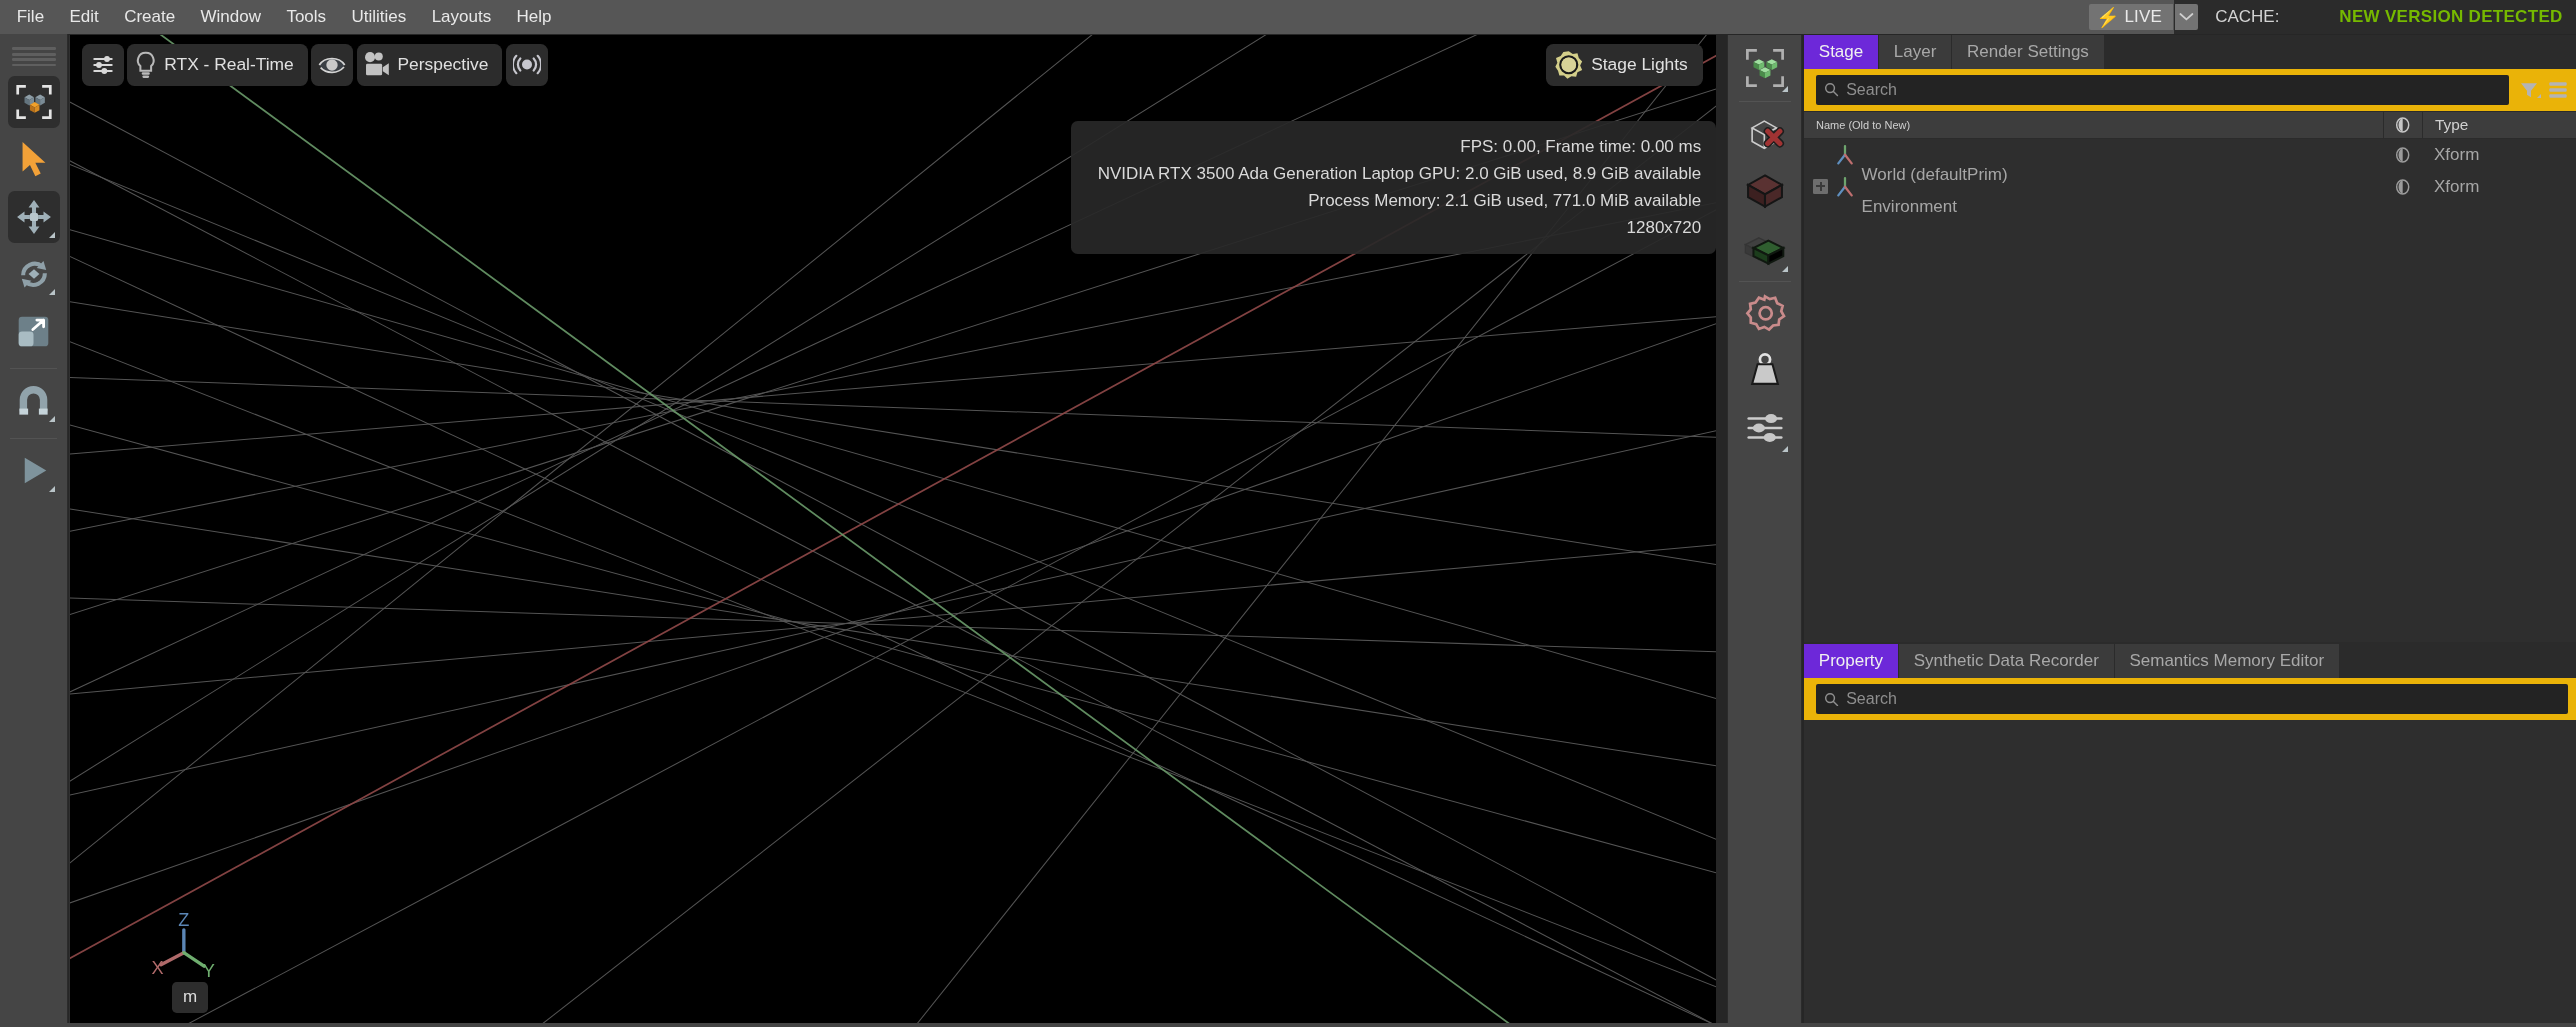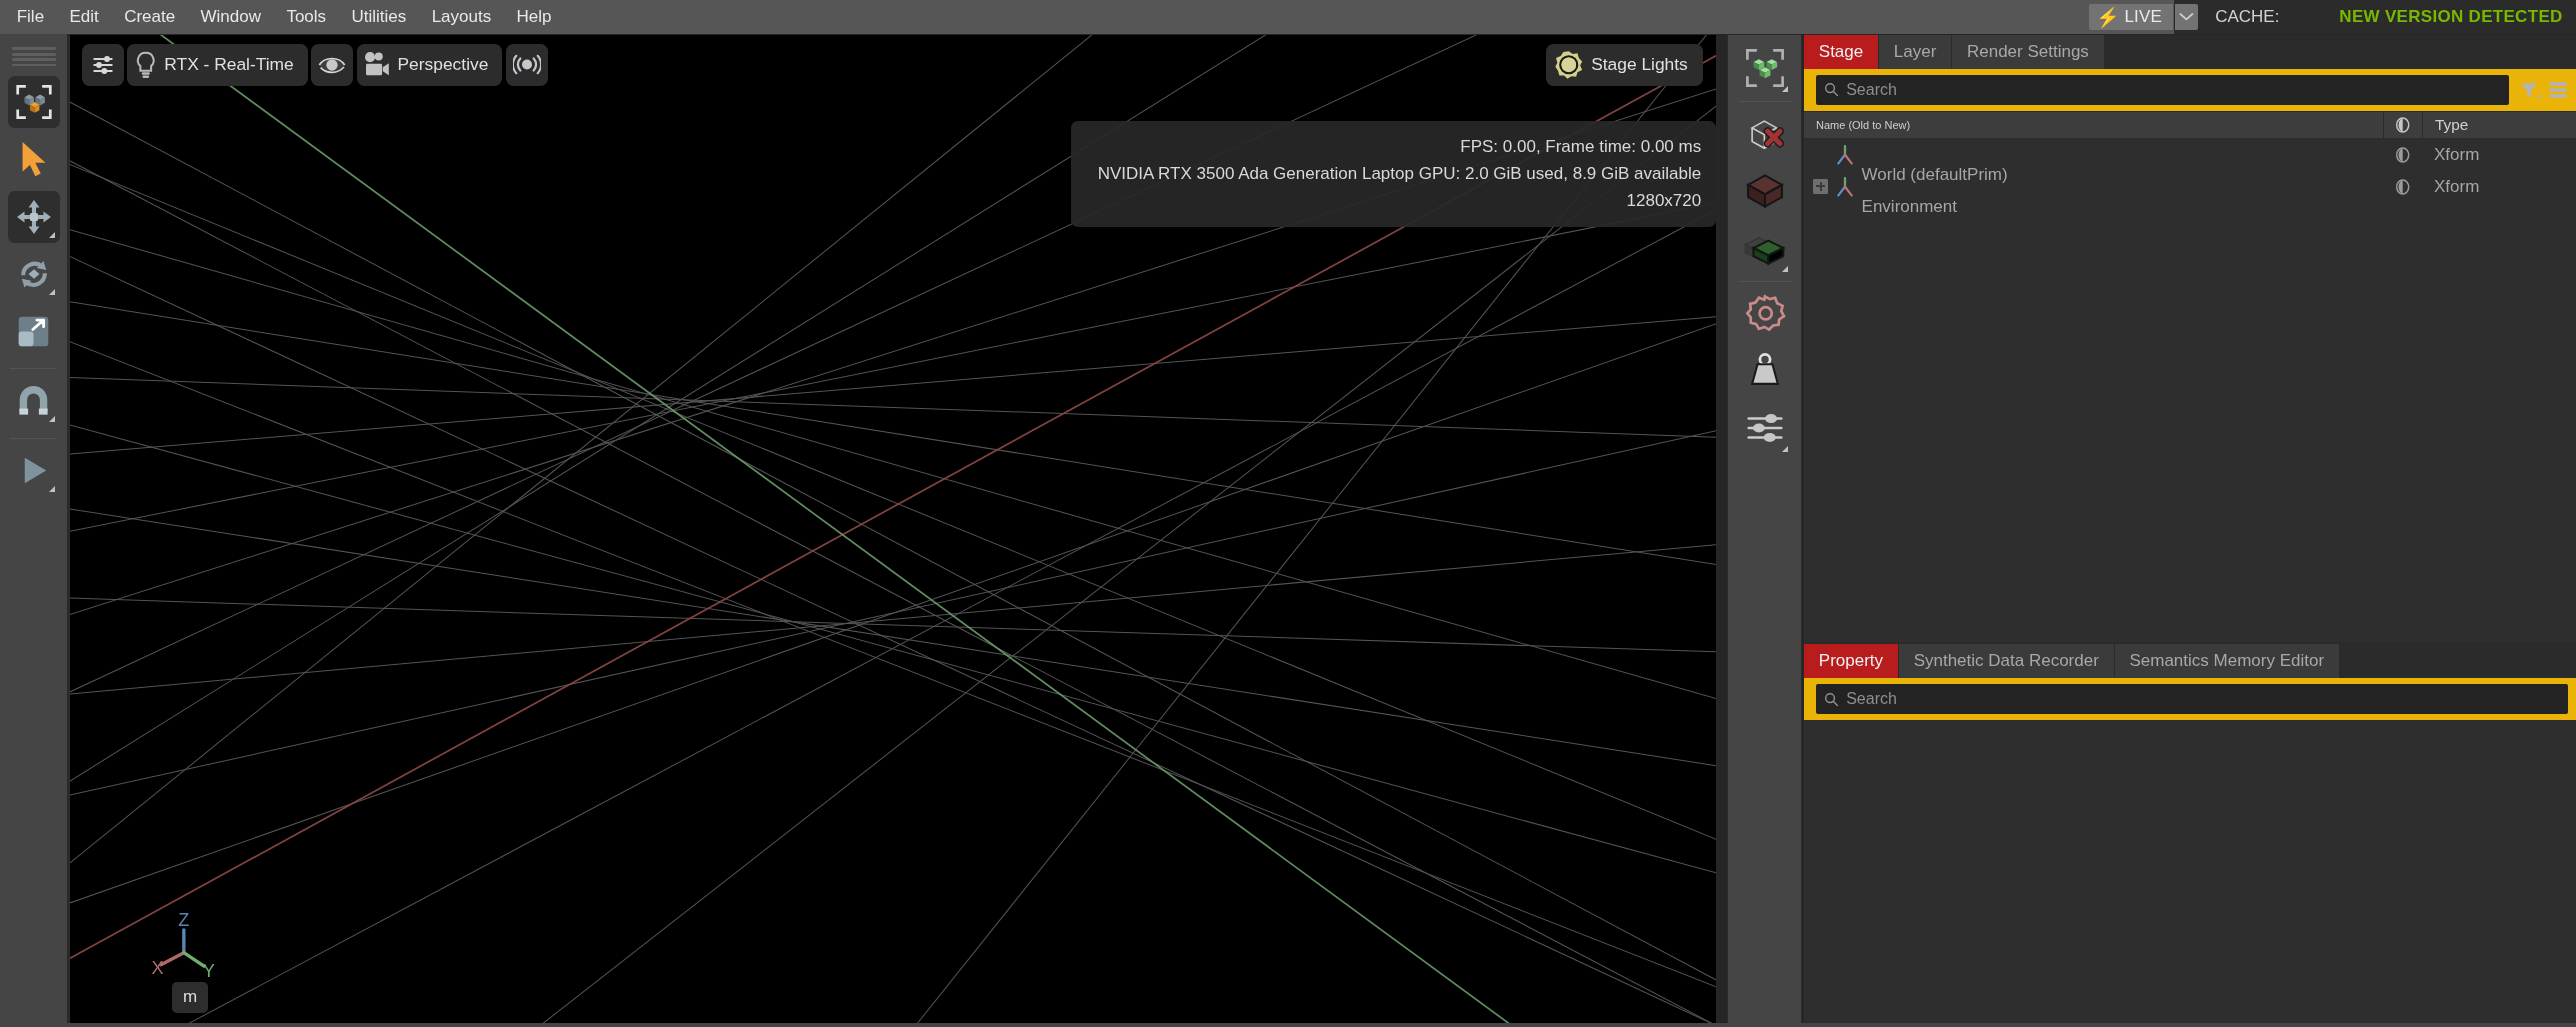--- a/index.html
+++ b/index.html
@@ -125,21 +125,21 @@
   .right-panel {
     position: absolute; left: 1804px; top: 35px; width: 772px; height: 993px;
     background: #333333;
   }
   .tabstrip { display: flex; height: 34px; background: #2b2b2b; align-items: flex-end; }
   .tab {
     height: 34px; padding: 0 14.8px; display: flex; align-items: center;
     color: #a8a8a8; font-size: 17px; background: #3b3b3b; white-space: nowrap;
     border-right: 1.3px solid #2b2b2b;
   }
-  .tab.active { background: #b91c1c; color: #f0f0f0; }
+  .tab.active { background: #6d28d9; color: #f0f0f0; }
   .tab-filler { flex: 1; background: #2b2b2b; height: 34px; }
 
   .search-row { display: flex; align-items: center; padding: 6px 8px 6px 12px; gap: 9.4px; background: #eab308; }
   .search-box {
     flex: 1; height: 29.5px; background: #232323; border-radius: 2px;
     display: flex; align-items: center; padding: 0 8px; gap: 7.4px;
   }
   .search-ph { color: #8e8e8e; font-size: 16px; }
 
   .tree-header {
@@ -395,20 +395,21 @@
         <path d="M22 2 L28 6 L35 5 L37 12 L42 17 L39 23 L42 30 L35 33 L33 40 L26 39 L20 43 L15 38 L8 38 L6 31 L2 25 L5 19 L3 12 L10 9 L14 3 Z" fill="#d4cf8a"></path>
         <circle cx="22" cy="22" r="12.5" fill="none" stroke="#1b1b1b" stroke-width="3.6"></circle>
         <circle cx="22" cy="22" r="11" fill="#d8d398"></circle>
       </svg>
       <span class="sl-label">Stage Lights</span>
     </div>
 
     <div class="hud">
       <div>FPS: 0.00, Frame time: 0.00 ms</div>
       <div>NVIDIA RTX 3500 Ada Generation Laptop GPU: 2.0 GiB used, 8.9 GiB available</div>
+      <div>Process Memory: 2.1 GiB used, 771.0 MiB available</div>
       <div>1280x720</div>
     </div>
 
     <div class="axis-gizmo">
       <svg width="81" height="74" viewBox="0 0 120 110">
         <line x1="62" y1="62" x2="62" y2="28" stroke="#5b86b5" stroke-width="5" stroke-linecap="round"></line>
         <line x1="62" y1="62" x2="28" y2="80" stroke="#b06a6a" stroke-width="5" stroke-linecap="round"></line>
         <line x1="62" y1="62" x2="92" y2="82" stroke="#6fae6f" stroke-width="5" stroke-linecap="round"></line>
         <text x="62" y="22" fill="#5b86b5" font-size="27" font-family="Liberation Sans, sans-serif" text-anchor="middle">Z</text>
         <text x="14" y="94" fill="#b06a6a" font-size="27" font-family="Liberation Sans, sans-serif">X</text>

